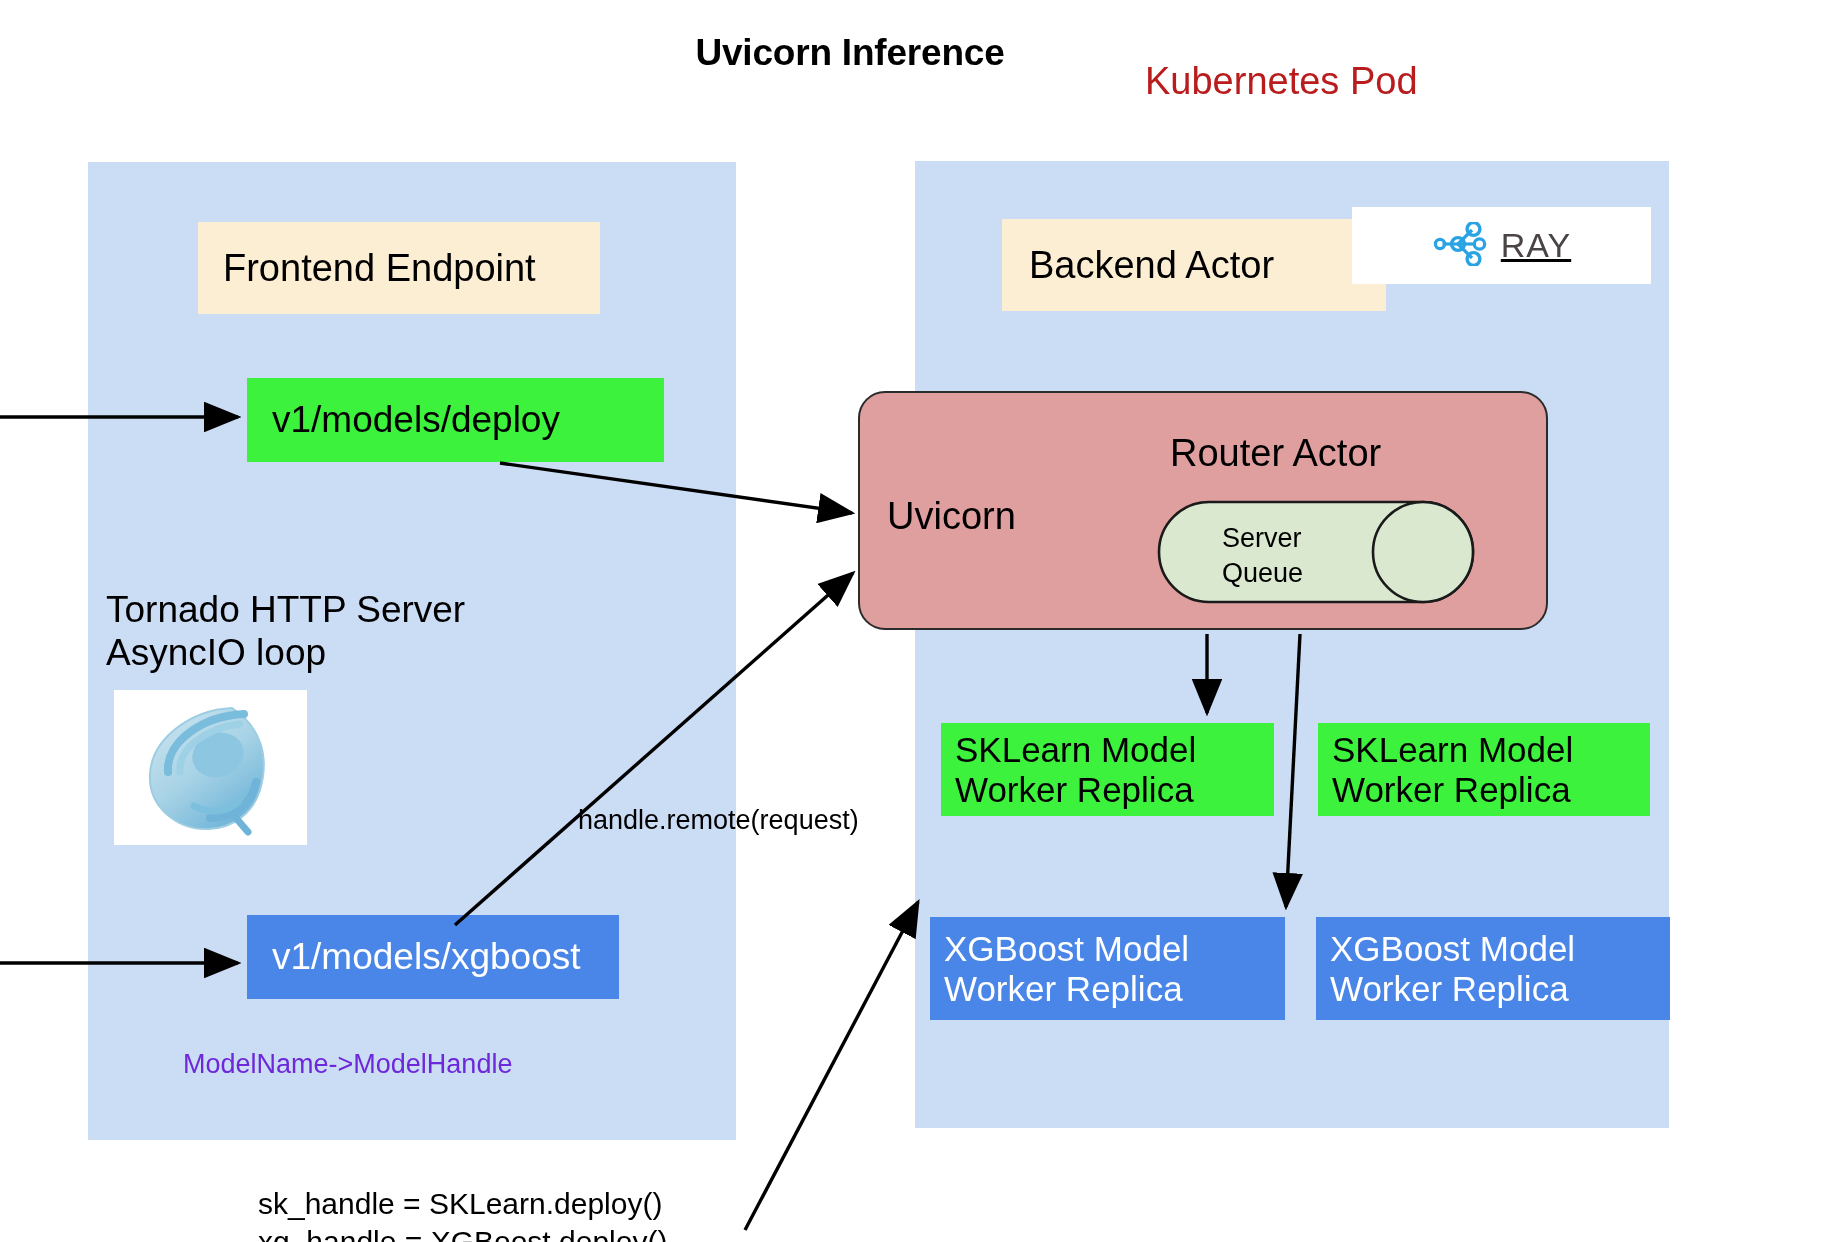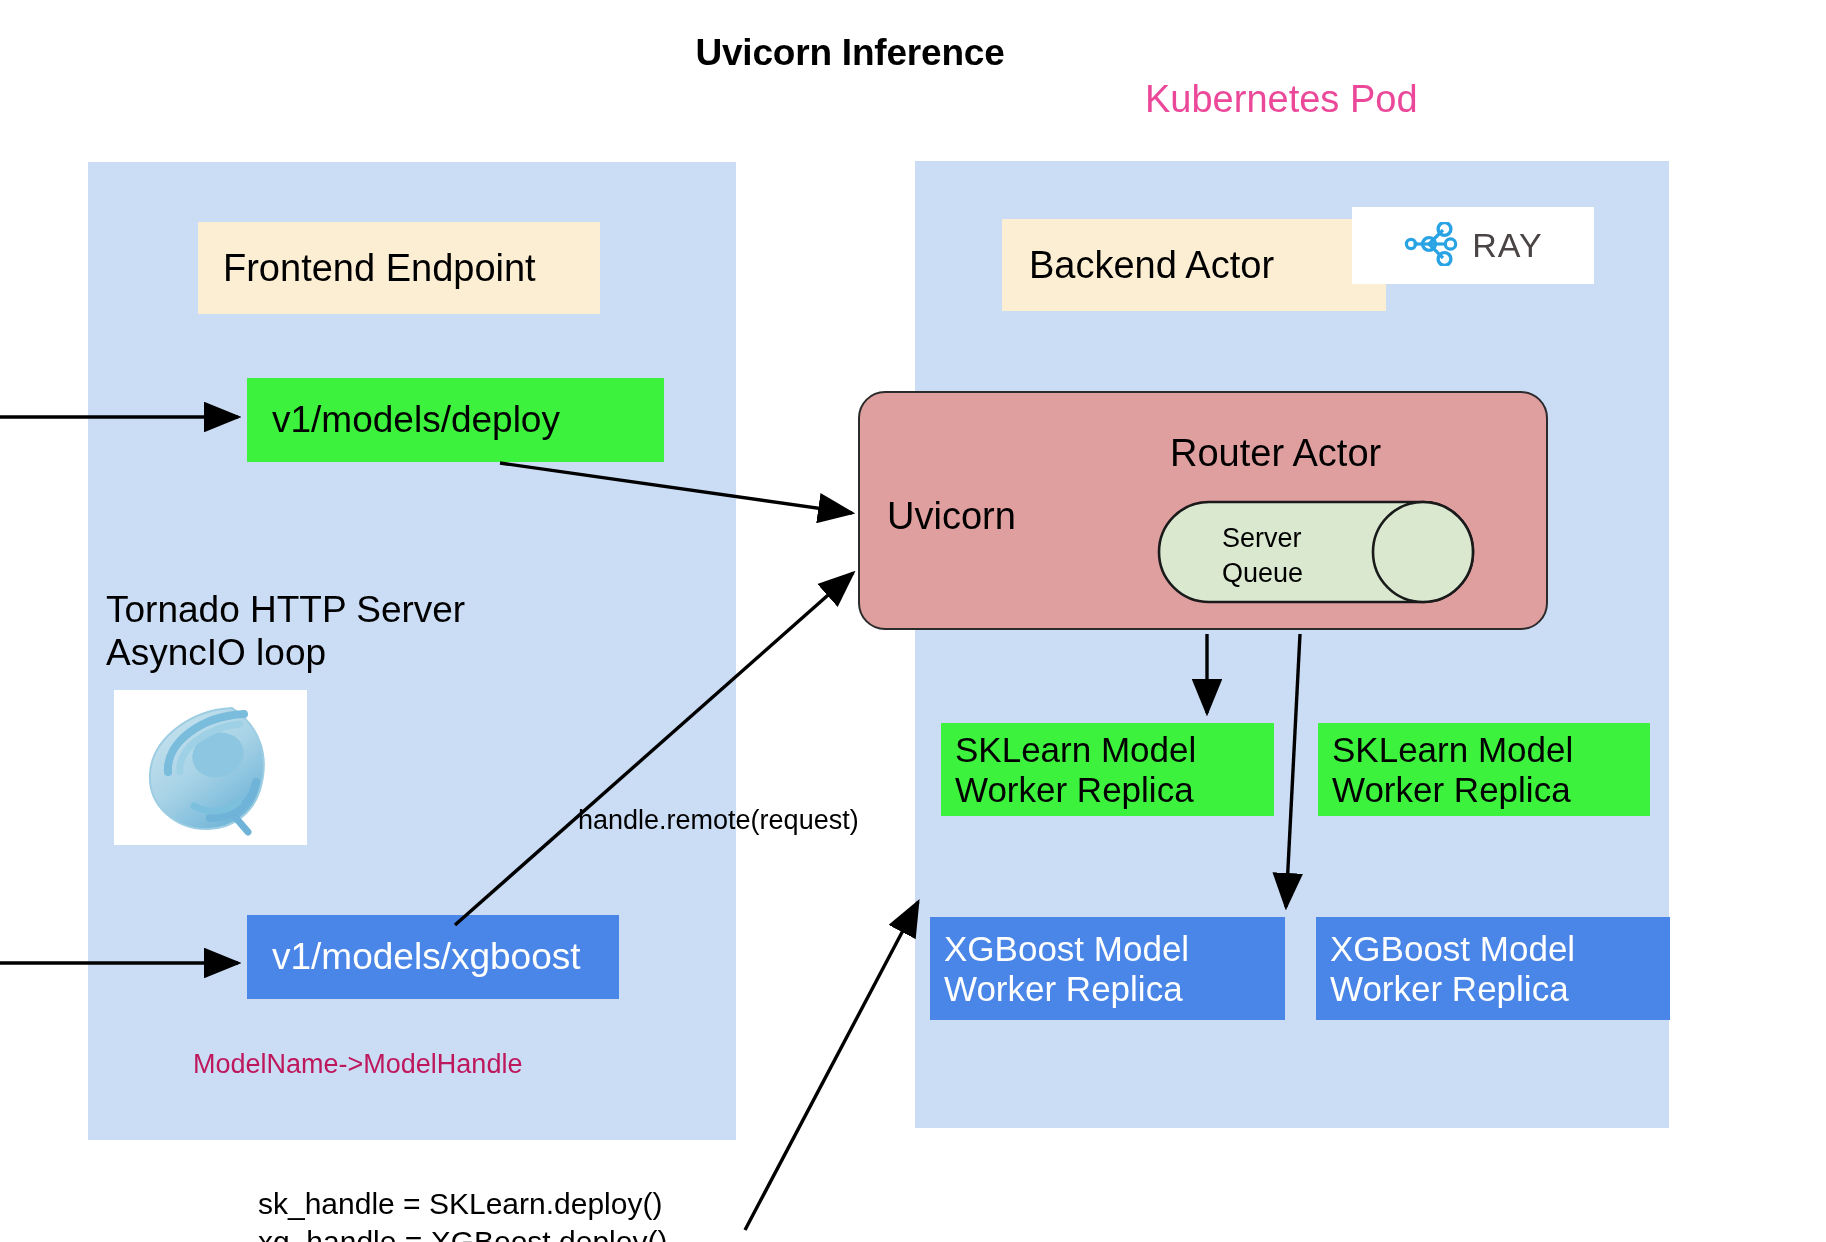--- a/index.html
+++ b/index.html
@@ -29,23 +29,23 @@
   #diagram-title {
     left: 0; top: 32px;
     width: 1700px;
     text-align: center;
     font-size: 37px;
     font-weight: bold;
     color: #000000;
     letter-spacing: -0.2px;
   }
   #pod-title {
-    left: 1145px; top: 78px;
-    font-size: 38px;
-    color: #ec4899;
+    left: 1145px; top: 60px;
+    font-size: 38px;
+    color: #b91c1c;
     white-space: nowrap;
   }
 
   
   .panel {
     background: #cbdcf5;
   }
   #frontend-panel {
     left: 88px; top: 162px;
     width: 648px; height: 978px;
@@ -88,26 +88,27 @@
   #backend-actor {
     left: 1002px; top: 199px;
     width: 384px; height: 92px;
     padding-left: 27px;
     font-size: 38px;
   }
 
   
   #ray-logo-card {
     left: 1352px; top: 207px;
-    width: 242px; height: 77px;
+    width: 299px; height: 77px;
     background: #ffffff;
     display: flex;
     align-items: center;
     justify-content: center;
     gap: 11px;
+    text-decoration: underline;
   }
   #ray-logo-card .ray-word {
     font-size: 34px;
     color: #4a4444;
     letter-spacing: 1px;
     font-family: "Liberation Sans", sans-serif;
   }
 
   
   #endpoint-sklearn {
@@ -190,23 +191,23 @@
   }
 
   
   #handle-remote-label {
     left: 578px; top: 805px;
     font-size: 27px;
     color: #000000;
     white-space: nowrap;
   }
   #modelname-label {
-    left: 193px; top: 1049px;
+    left: 183px; top: 1049px;
     font-size: 27px;
-    color: #be185d;
+    color: #6d28d9;
     white-space: nowrap;
   }
   #deploy-code-label {
     left: 258px; top: 1185px;
     font-size: 30px;
     color: #000000;
     line-height: 1.28;
     white-space: pre-line;
   }
 

